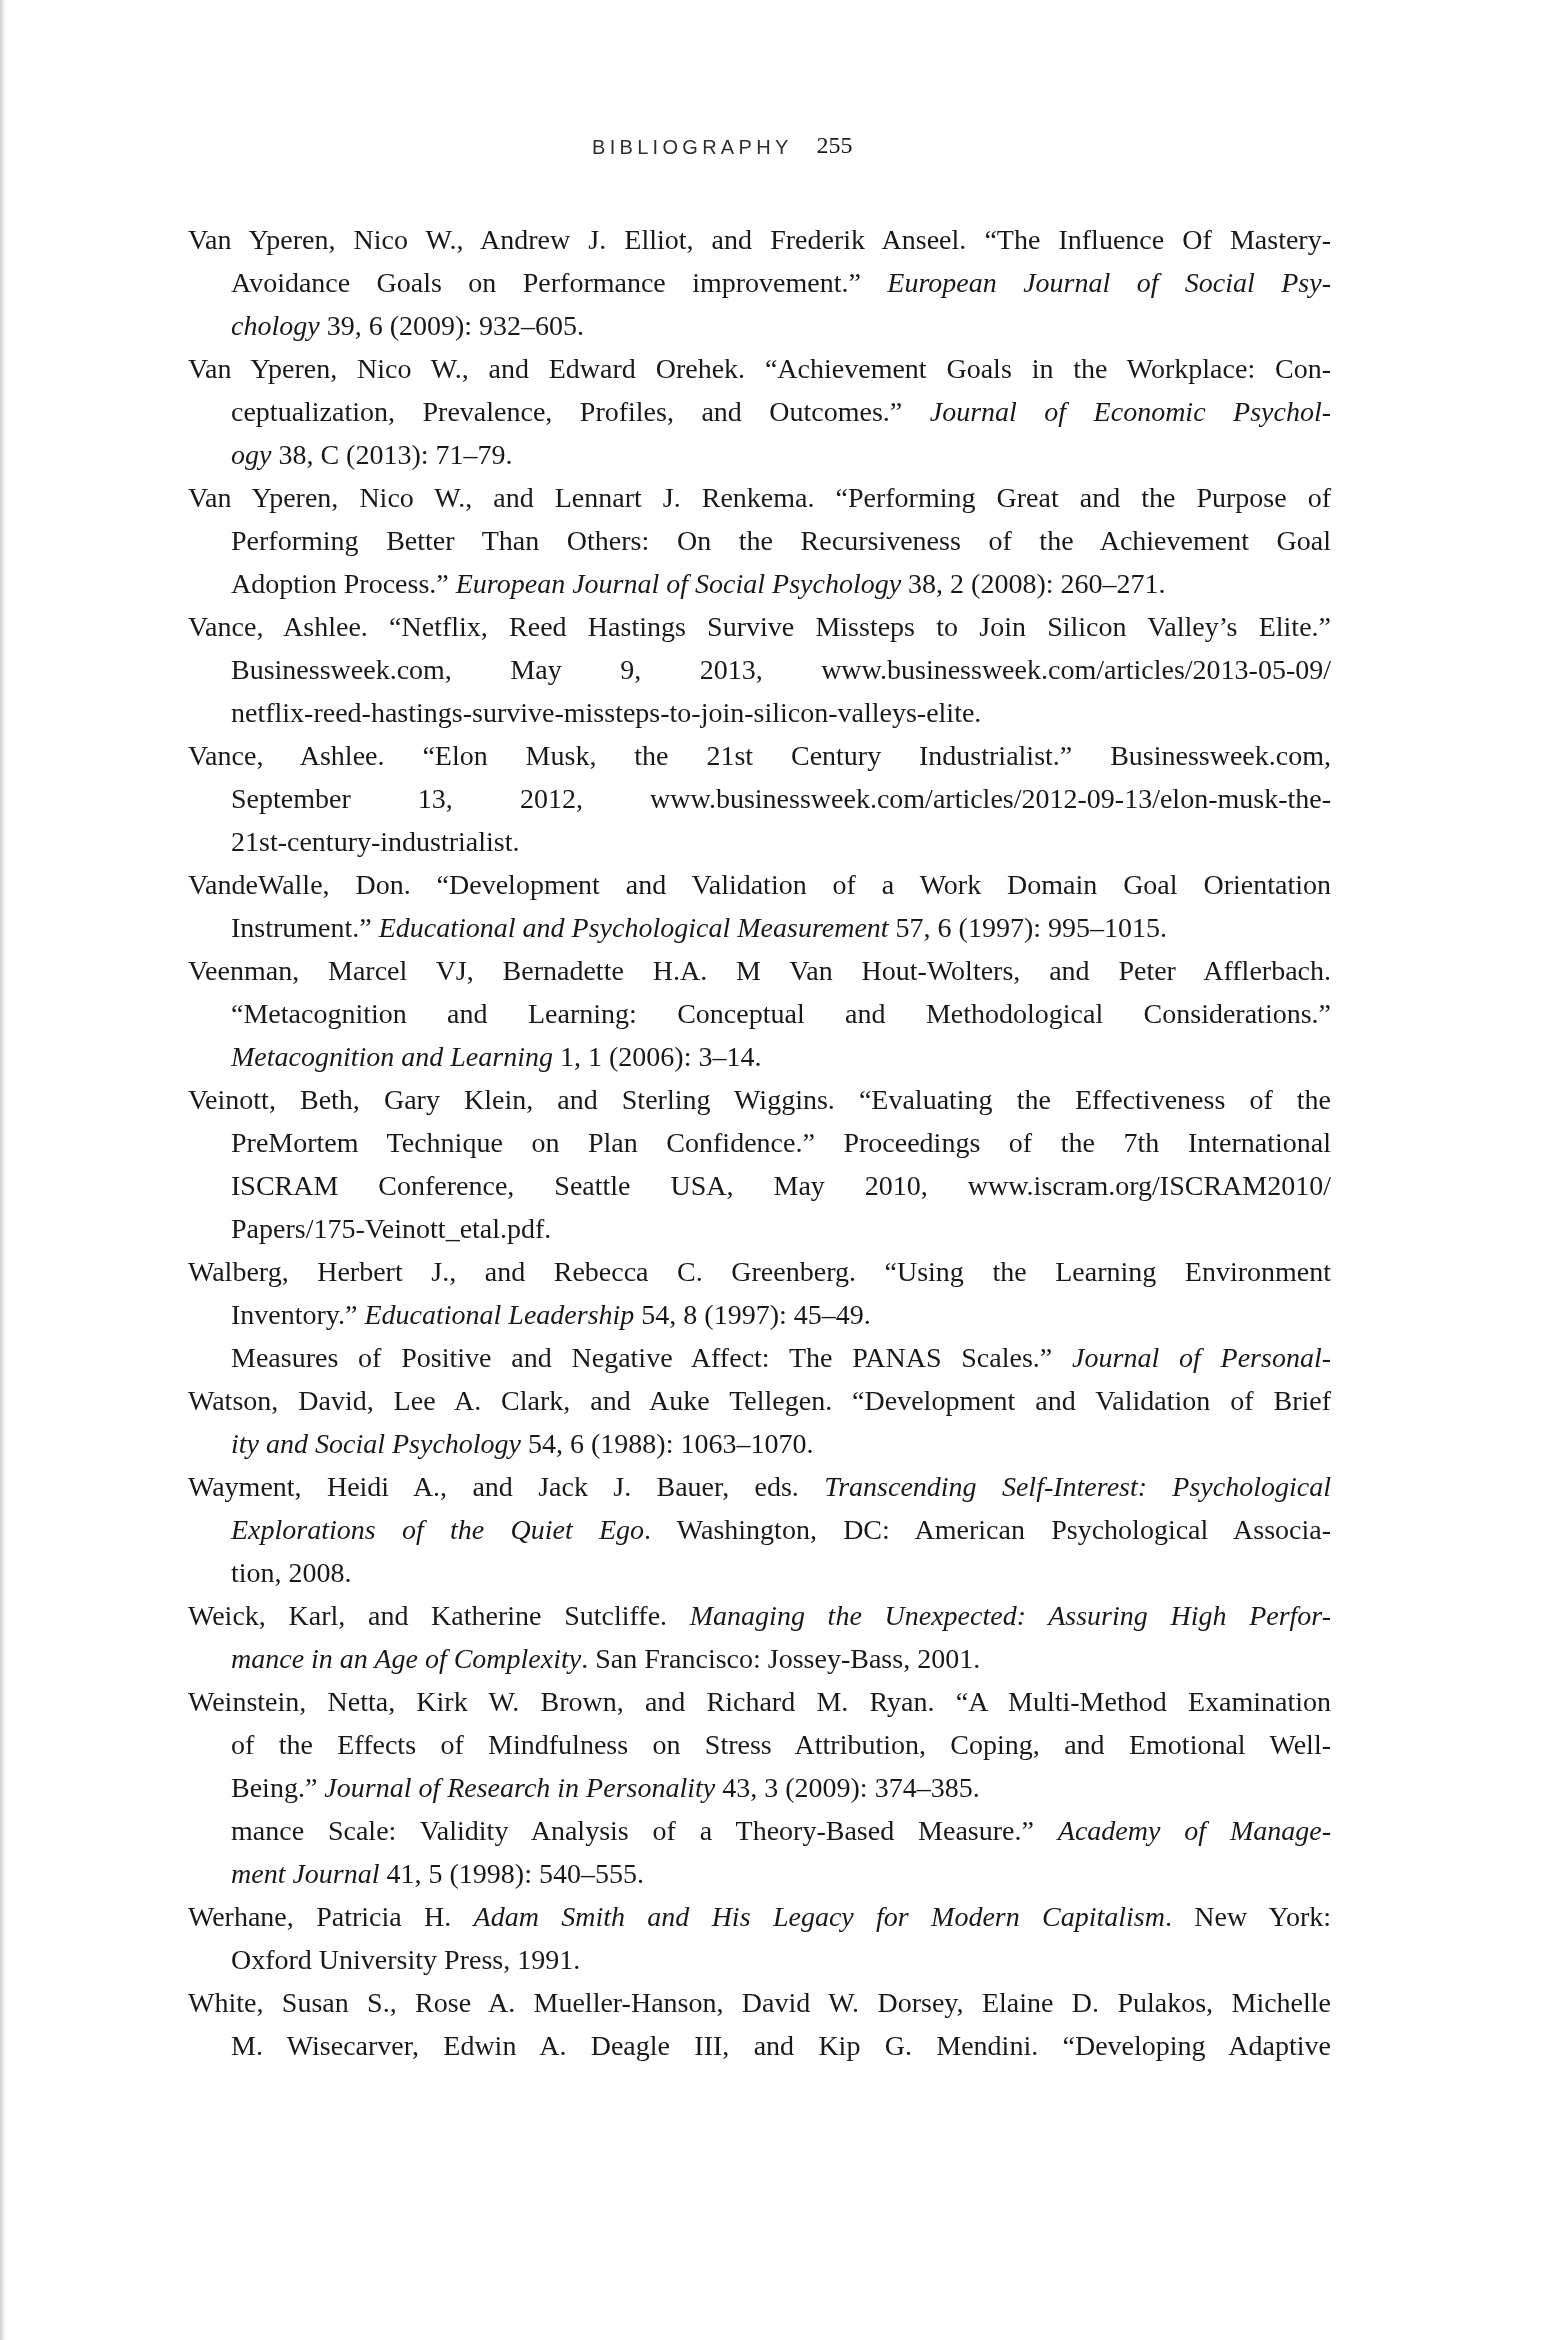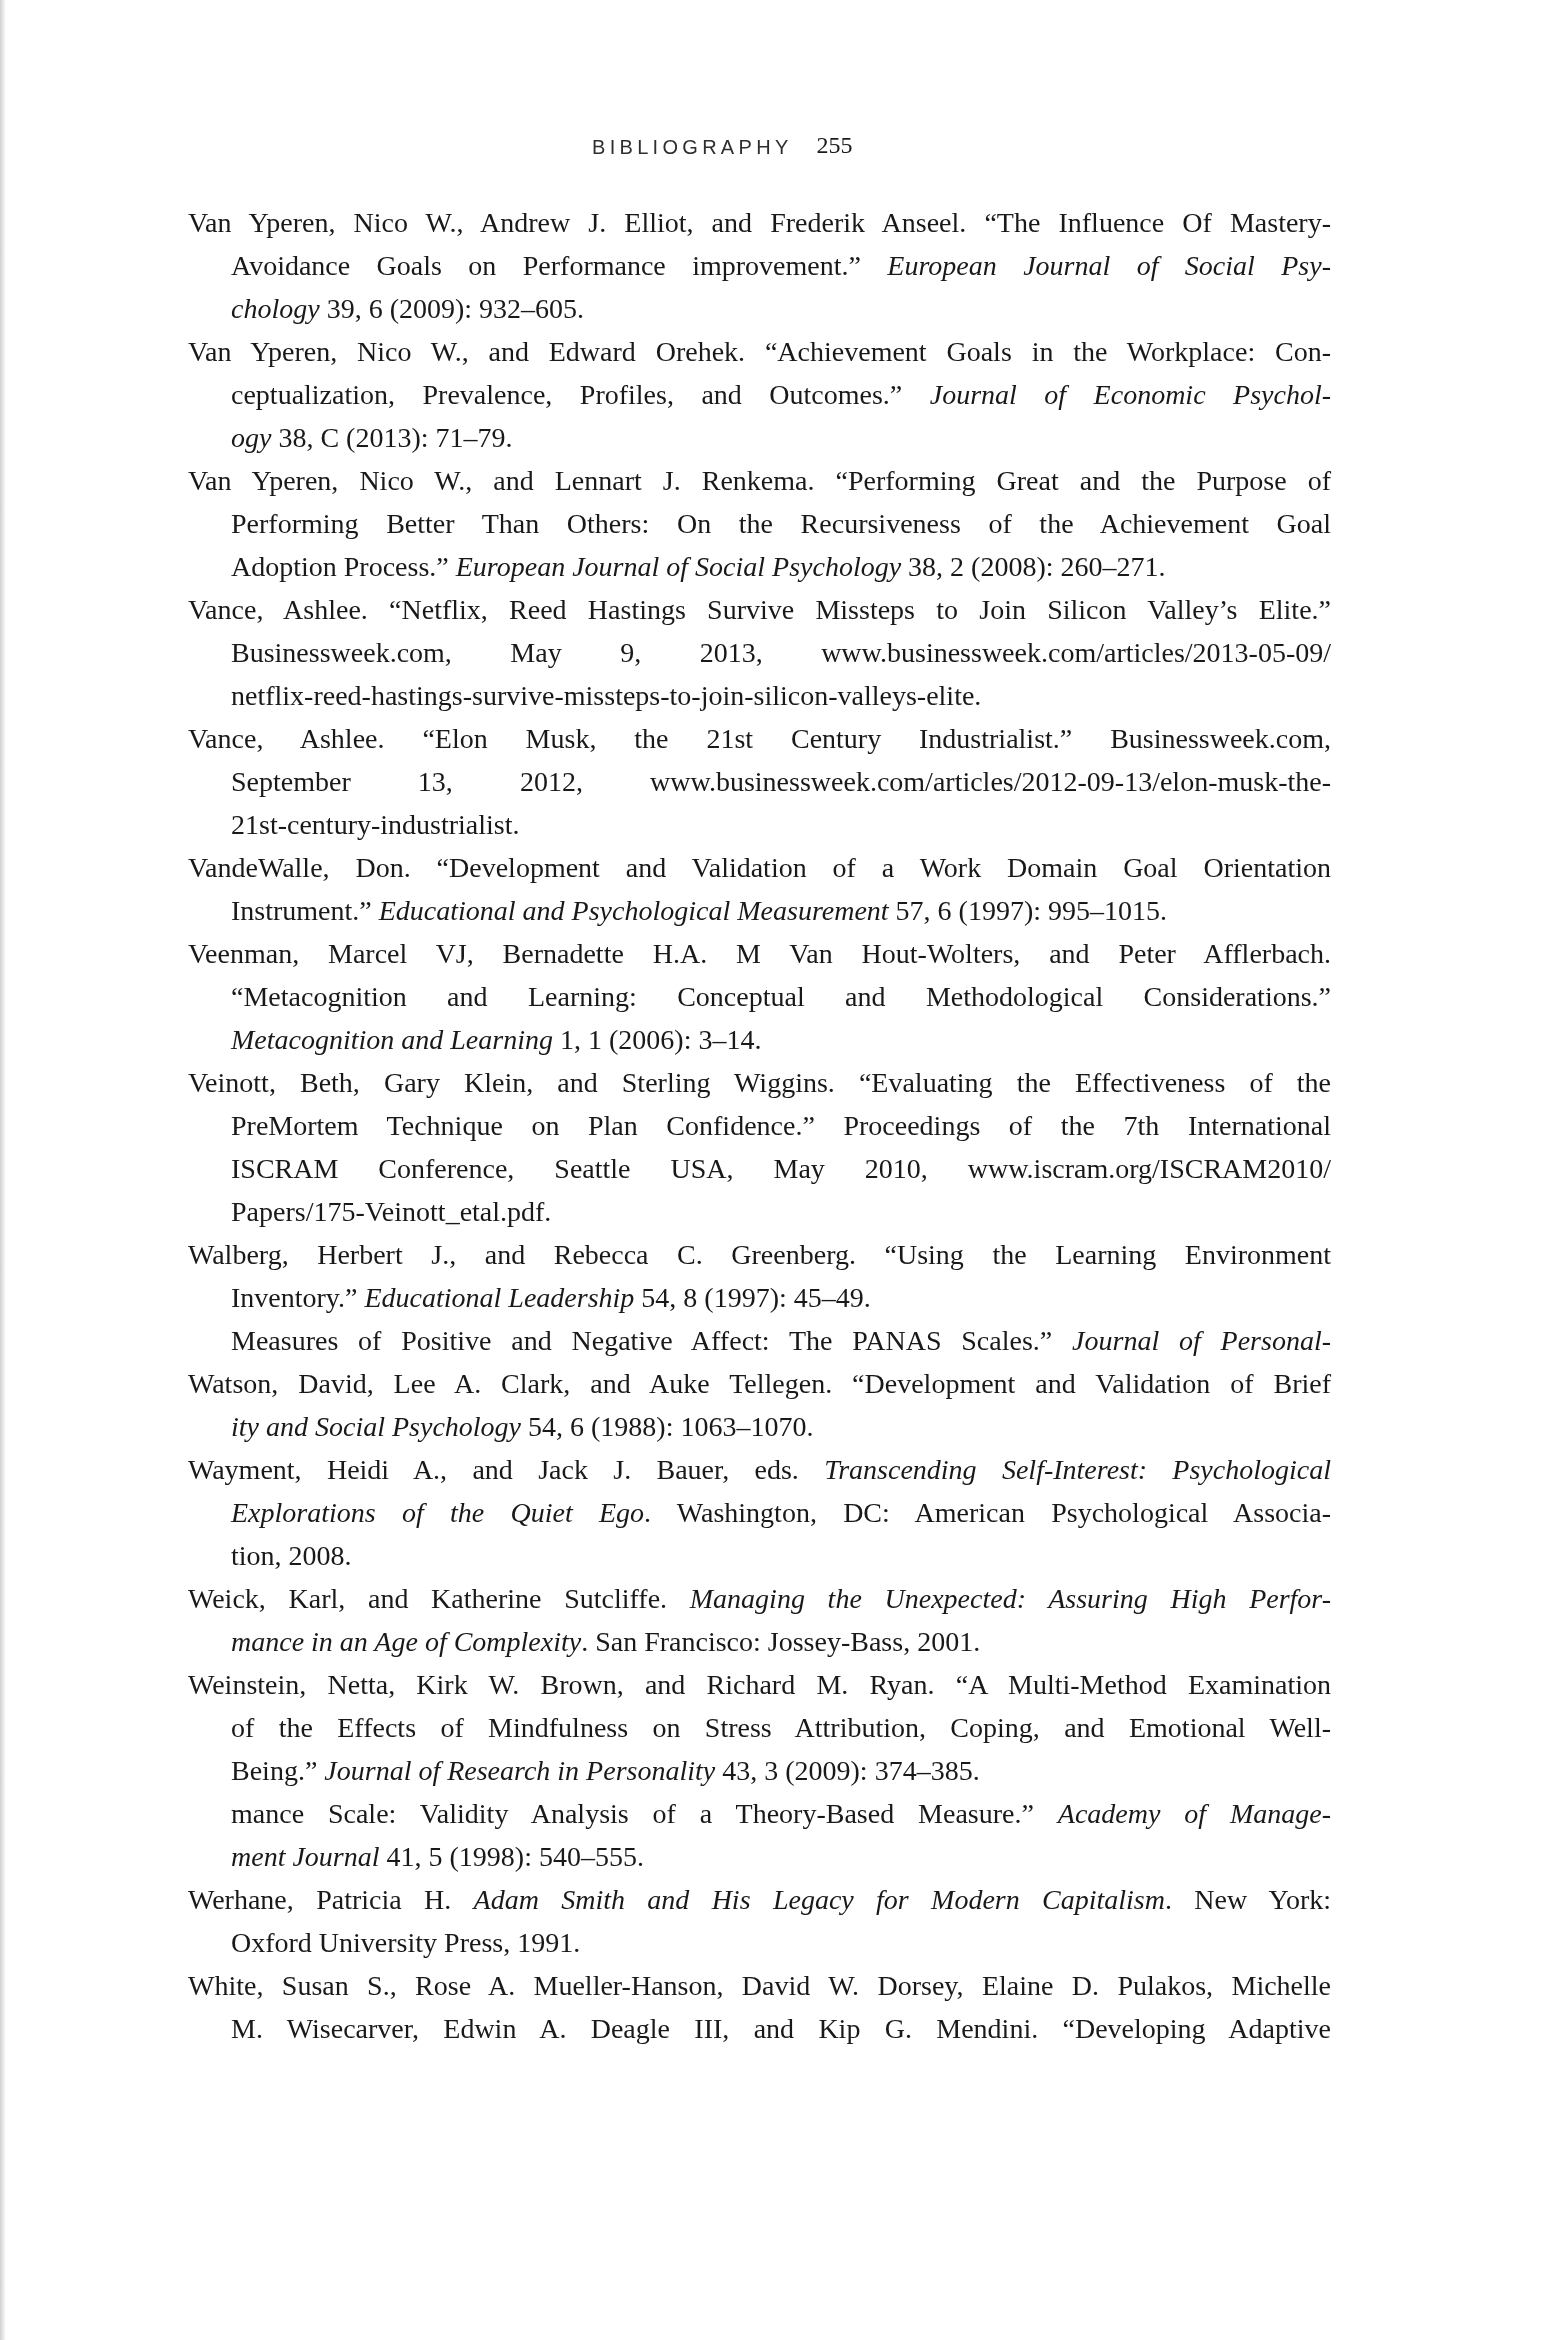--- a/index.html
+++ b/index.html
@@ -34,21 +34,21 @@
     color: #2e2e2e;
   }
   .page-number {
     font-family: "Liberation Serif", "DejaVu Serif", serif;
     font-size: 24px;
     color: #1a1a1a;
   }
   .bibliography {
     position: absolute;
     left: 188px;
-    top: 201px;
+    top: 218px;
     width: 1143px;
     font-size: 28px;
     line-height: 43px;
     color: #191919;
   }
   .entry { margin: 0; }
   .line {
     text-align: justify;
     text-align-last: left;
   }

